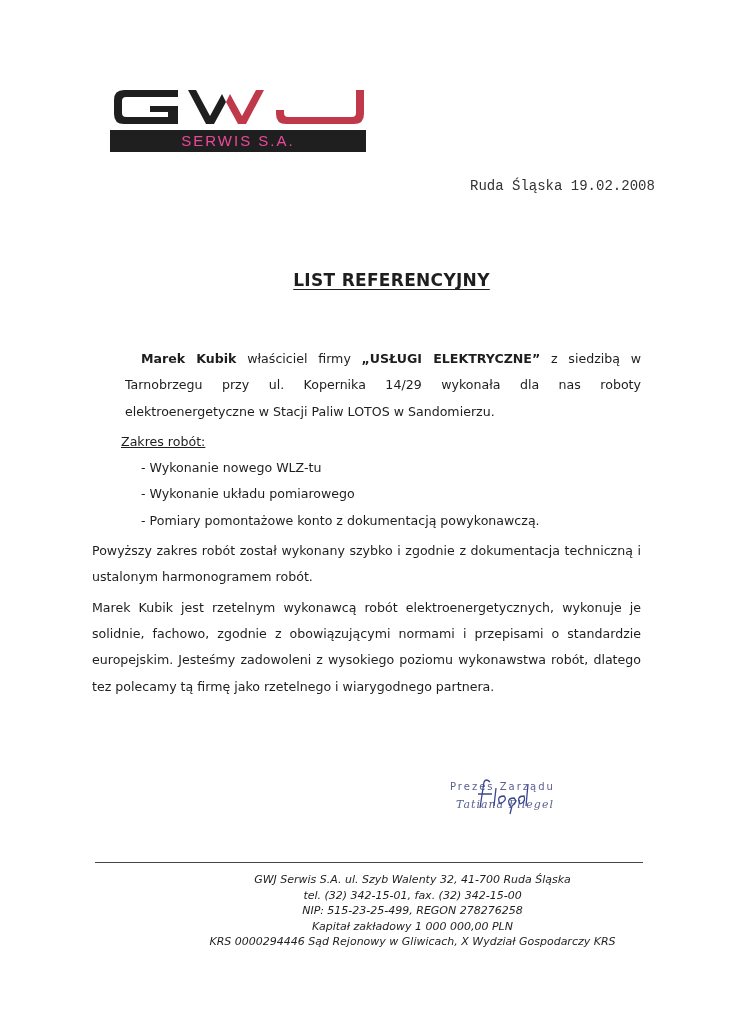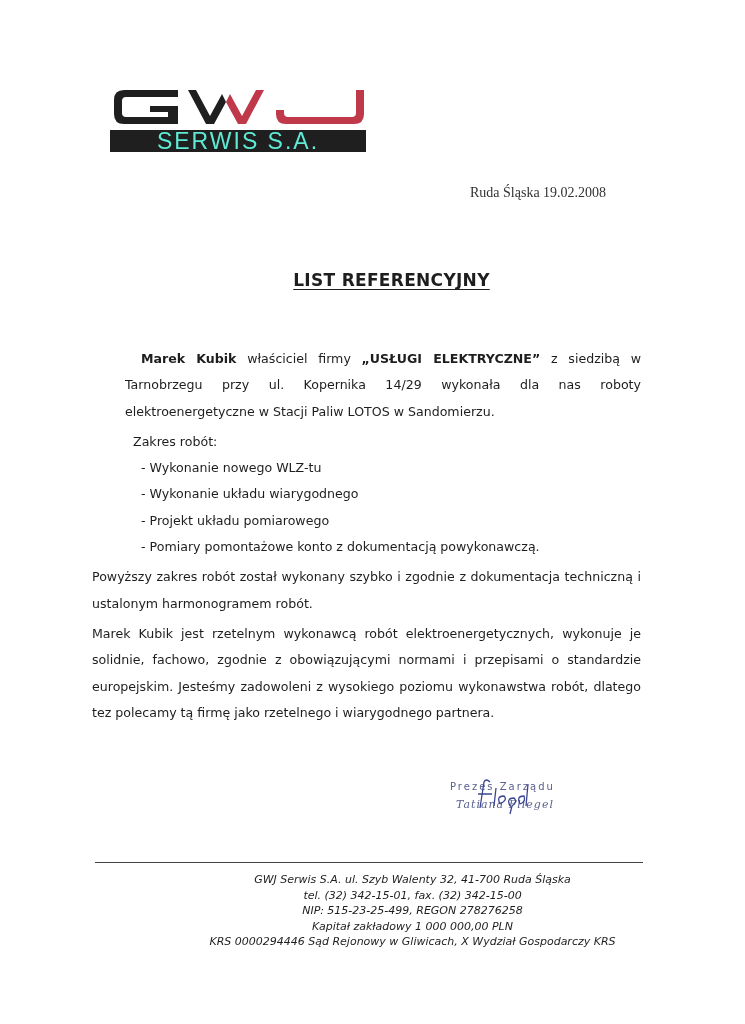--- a/index.html
+++ b/index.html
@@ -14,46 +14,46 @@
     .logo {
       position: absolute; left: 110px; top: 84px;
       width: 256px; height: 68px;
     }
     .logo-letters {
       position: absolute; left: 0; top: 0; width: 256px; height: 44px;
     }
     .logo-bar {
       position: absolute; left: 0; top: 46px; width: 256px; height: 22px;
       background: #1f1f1f;
-      color: #5eead4;
+      color: #ec4899;
       font-family: "Liberation Sans", sans-serif;
-      font-size: 23px; letter-spacing: 2px;
+      font-size: 15px; letter-spacing: 2px;
       text-align: center; line-height: 22px;
     }
     .date {
-      position: absolute; left: 470px; top: 185px;
-      font-family: Liberation Serif, serif;
+      position: absolute; left: 470px; top: 178px;
+      font-family: Liberation Mono, monospace;
       font-size: 14px; color: #333;
     }
     .title {
       position: absolute; left: 0; width: 745px; top: 270px;
       text-align: center;
       font-family: "DejaVu Sans", sans-serif;
       font-weight: bold; font-size: 17px; letter-spacing: 0.3px;
     }
     .title span { text-decoration: underline; text-underline-offset: 3px; margin-left: 38px; }
     .body {
       position: absolute; left: 121px; width: 524px; top: 342px;
       font-family: "DejaVu Sans", sans-serif;
       font-size: 12.6px; line-height: 26.3px;
       text-align: justify;
     }
     .para { margin: 4px; }
     .indent { text-indent: 16px; }
-    .scope-label { margin-left: 12px; }
+    .scope-label { text-decoration: underline; }
     .scope-item { margin-left: 20px; }
     .signature {
       position: absolute; left: 448px; top: 778px; width: 120px; height: 42px;
     }
     .sig-role {
       position: absolute; left: 2px; top: 3px;
       font-family: "DejaVu Sans", sans-serif; font-size: 10px;
       letter-spacing: 2px; color: #5a6090;
     }
     .sig-name {
@@ -96,22 +96,21 @@
 <div class="title">
   <span>LIST REFERENCYJNY</span>
 </div>
 
 <div class="body">
   <p class="para indent">
     <b>Marek Kubik</b><span> właściciel firmy </span><b>„USŁUGI ELEKTRYCZNE”</b><span> z siedzibą w Tarnobrzegu przy ul. Kopernika 14/29 wykonała dla nas roboty elektroenergetyczne w Stacji Paliw LOTOS w Sandomierzu.</span>
   </p>
   <div class="scope-label">Zakres robót:</div>
   <div class="scope-item">- Wykonanie nowego WLZ-tu</div>
-  <div class="scope-item">- Wykonanie układu wiarygodnego</div>
-  <div class="scope-item">- Projekt układu pomiarowego</div>
+  <div class="scope-item">- Wykonanie układu pomiarowego</div>
   <div class="scope-item">- Pomiary pomontażowe konto z dokumentacją powykonawczą.</div>
   <p class="para" style="margin-left:-29px">Powyższy zakres robót został wykonany szybko i zgodnie z dokumentacja techniczną i ustalonym harmonogramem robót.</p>
   <p class="para" style="margin-left:-29px">Marek Kubik jest rzetelnym wykonawcą robót elektroenergetycznych, wykonuje je solidnie, fachowo, zgodnie z obowiązującymi normami i przepisami o standardzie europejskim. Jesteśmy zadowoleni z wysokiego poziomu wykonawstwa robót, dlatego tez polecamy tą firmę jako rzetelnego i wiarygodnego partnera.</p>
 </div>
 
 <div class="signature">
   <div class="sig-role">Prezes Zarządu</div>
   <div class="sig-name">Tatiana Fliegel</div>
   <svg class="sig-scribble" viewBox="0 0 60 40">
     <path d="M8 32 L12 6 Q14 2 18 6 M6 18 H20 M22 30 L24 12 M28 28 Q24 20 32 20 Q36 24 28 28 M38 30 Q34 22 42 22 Q46 26 40 30 L38 38 M48 28 Q44 20 52 20 Q54 26 48 28 M54 30 L56 8" fill="none" stroke="#3a4590" stroke-width="1.3"></path>

